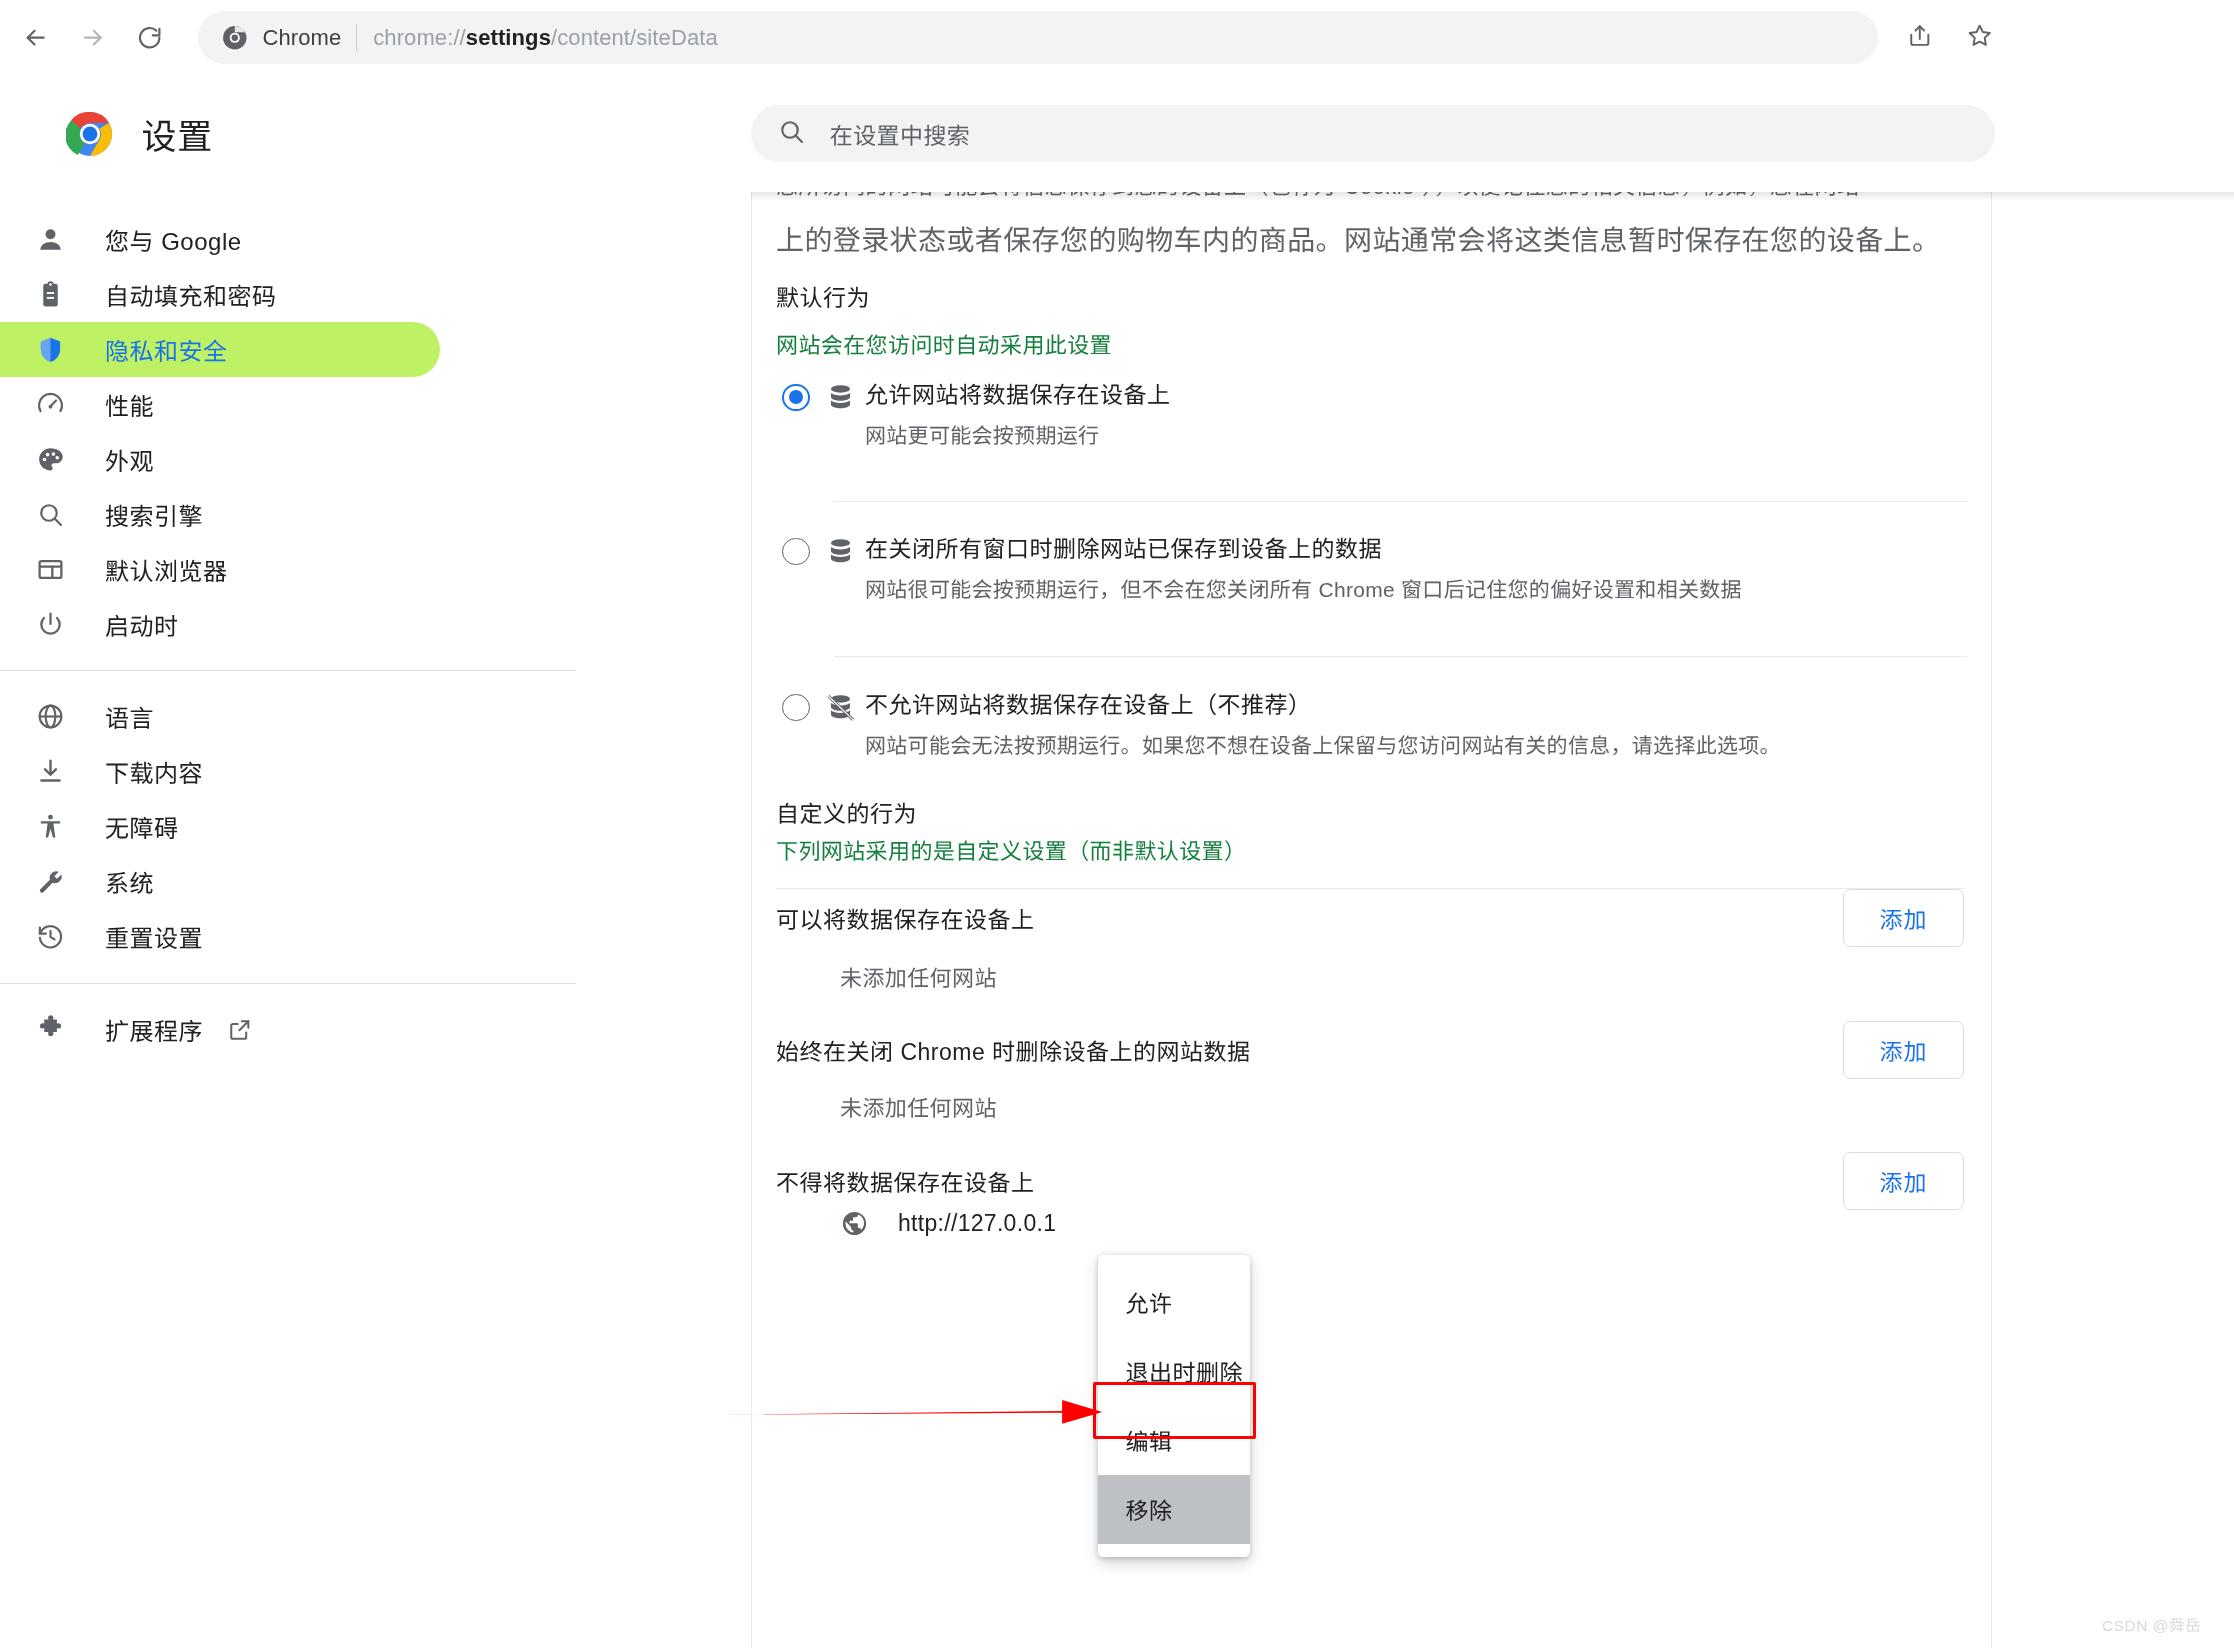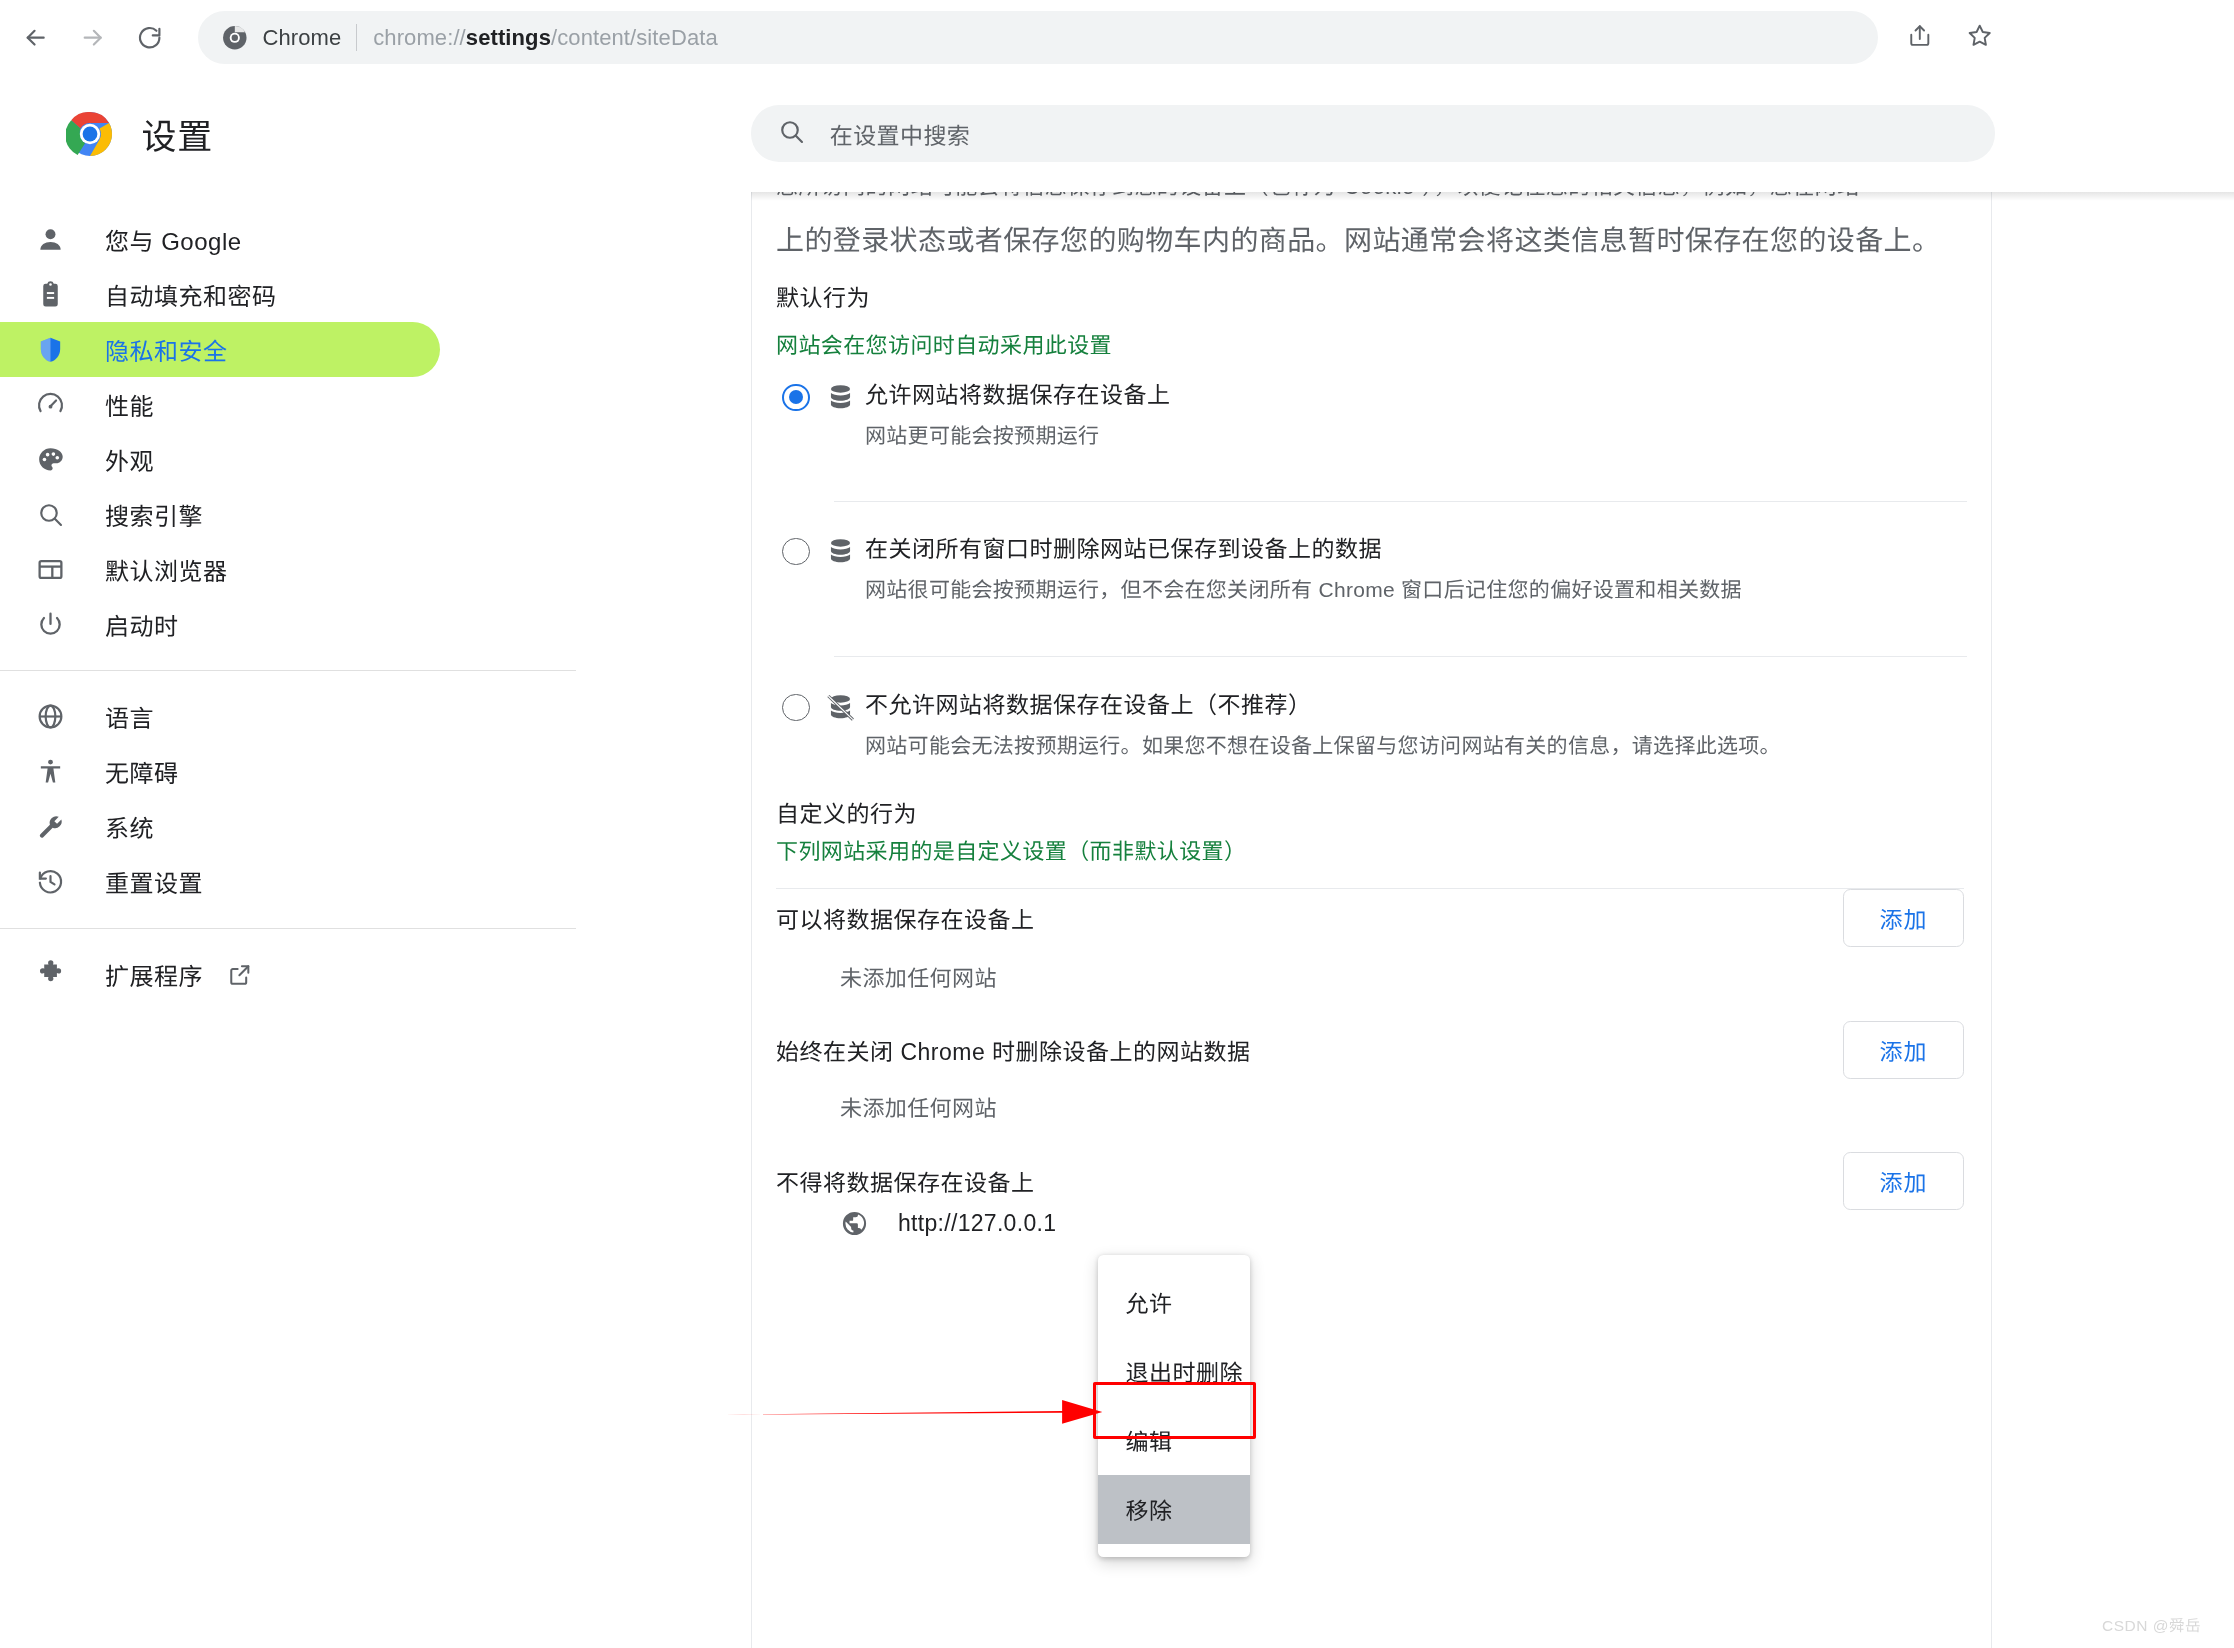--- a/index.html
+++ b/index.html
@@ -413,20 +413,30 @@
     <span class="ni-icon">
       <svg width="29" height="29" viewBox="0 0 24 24" fill="none" stroke="currentColor" stroke-width="1.8">
           <circle cx="12" cy="12" r="9"></circle>
           <path d="M3 12h18"></path>
           <ellipse cx="12" cy="12" rx="4" ry="9"></ellipse>
         </svg>
     </span>
     <span class="ni-label">语言</span>
   </div>
 
+  <div class="nav-item">
+    <span class="ni-icon">
+      <svg width="29" height="29" viewBox="0 0 24 24" fill="none" stroke="currentColor" stroke-width="2" stroke-linecap="round" stroke-linejoin="round">
+          <path d="M12 3v11"></path>
+          <path d="M7.5 10.2L12 14.7l4.5-4.5"></path>
+          <path d="M4.5 19.5h15"></path>
+        </svg>
+    </span>
+    <span class="ni-label">下载内容</span>
+  </div>
 
   <div class="nav-item">
     <span class="ni-icon">
       <svg width="29" height="29" viewBox="0 0 24 24" fill="currentColor">
           <circle cx="12" cy="4.2" r="2"></circle>
           <path d="M4 7.6h16v1.9h-5.6l1.6 11.7h-2l-2-7.3-2 7.3h-2l1.6-11.7H4z"></path>
         </svg>
     </span>
     <span class="ni-label">无障碍</span>
   </div>

